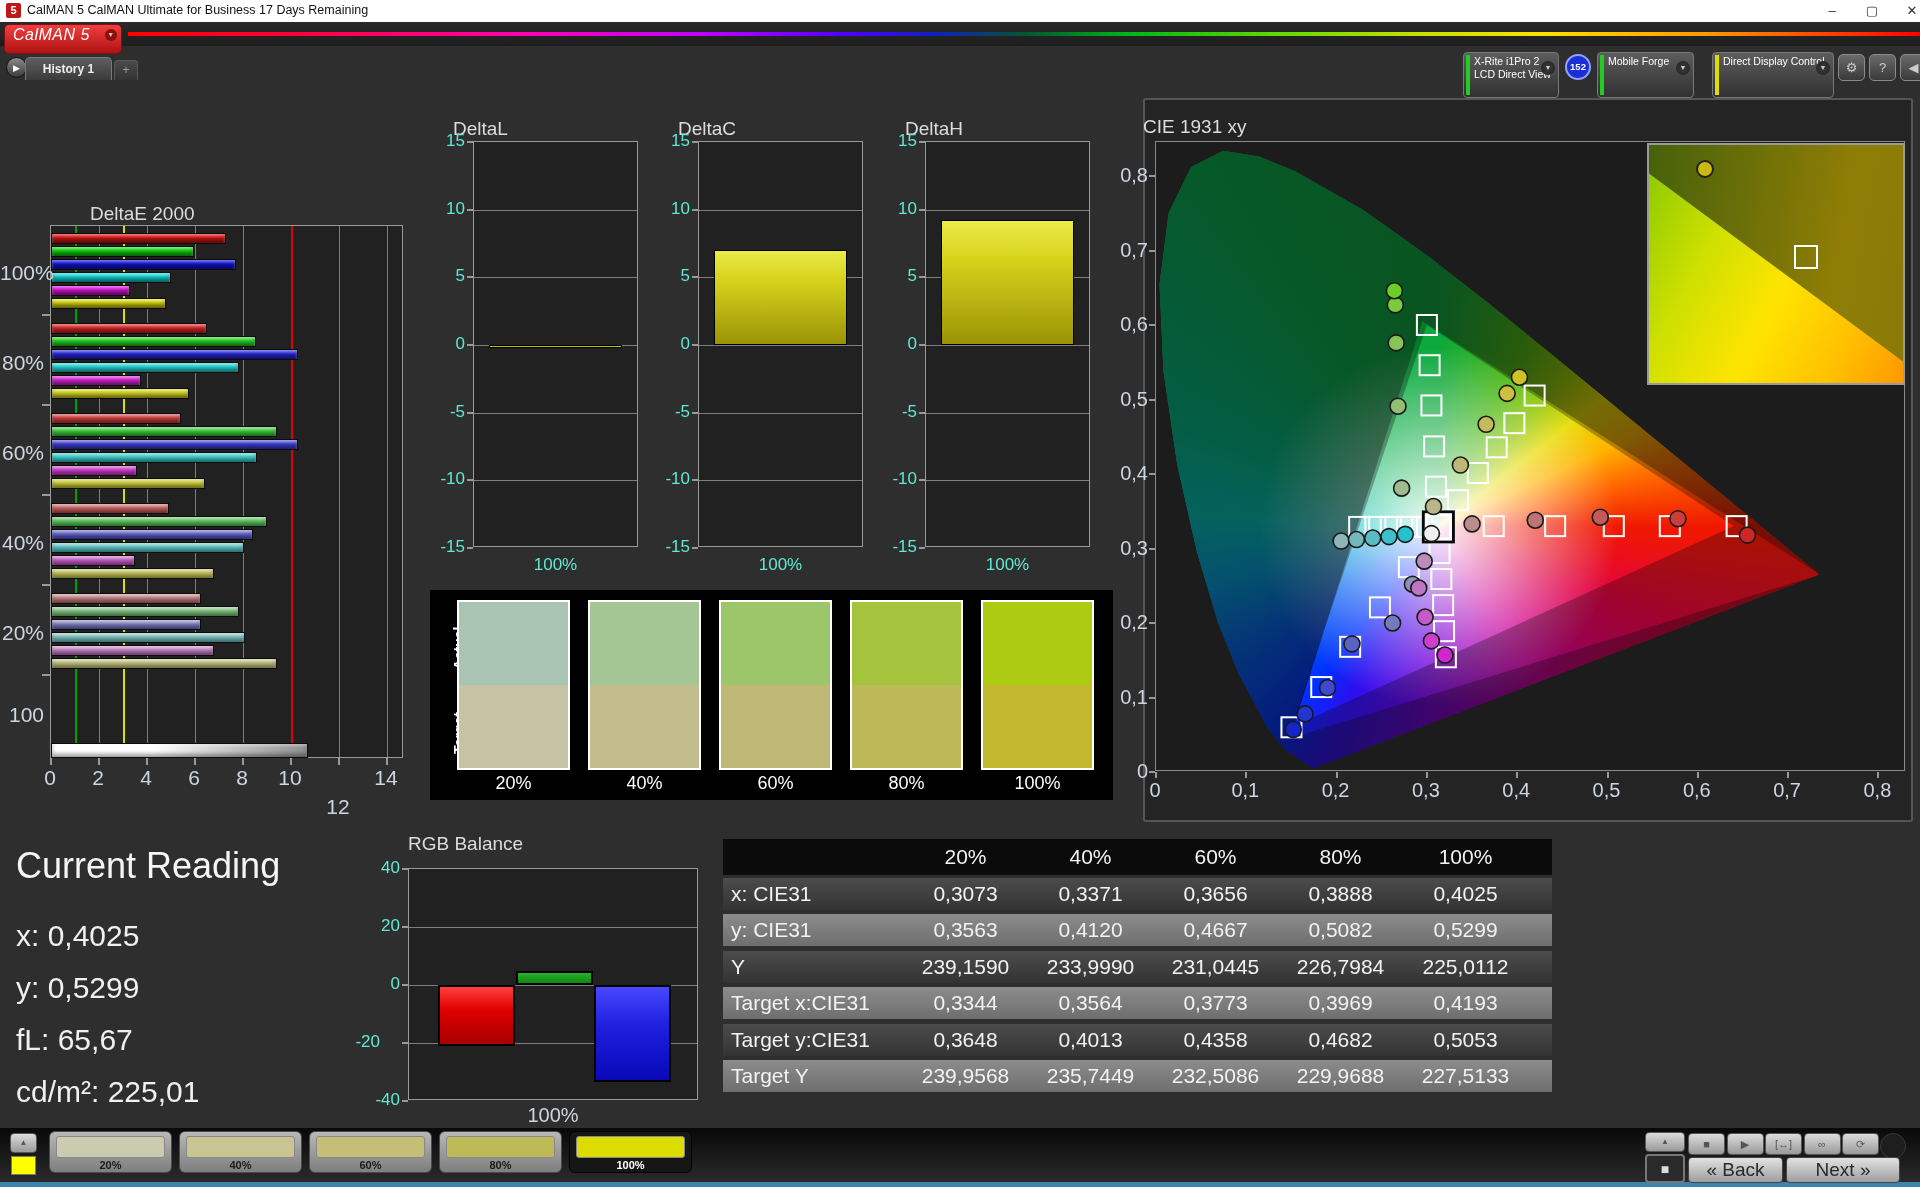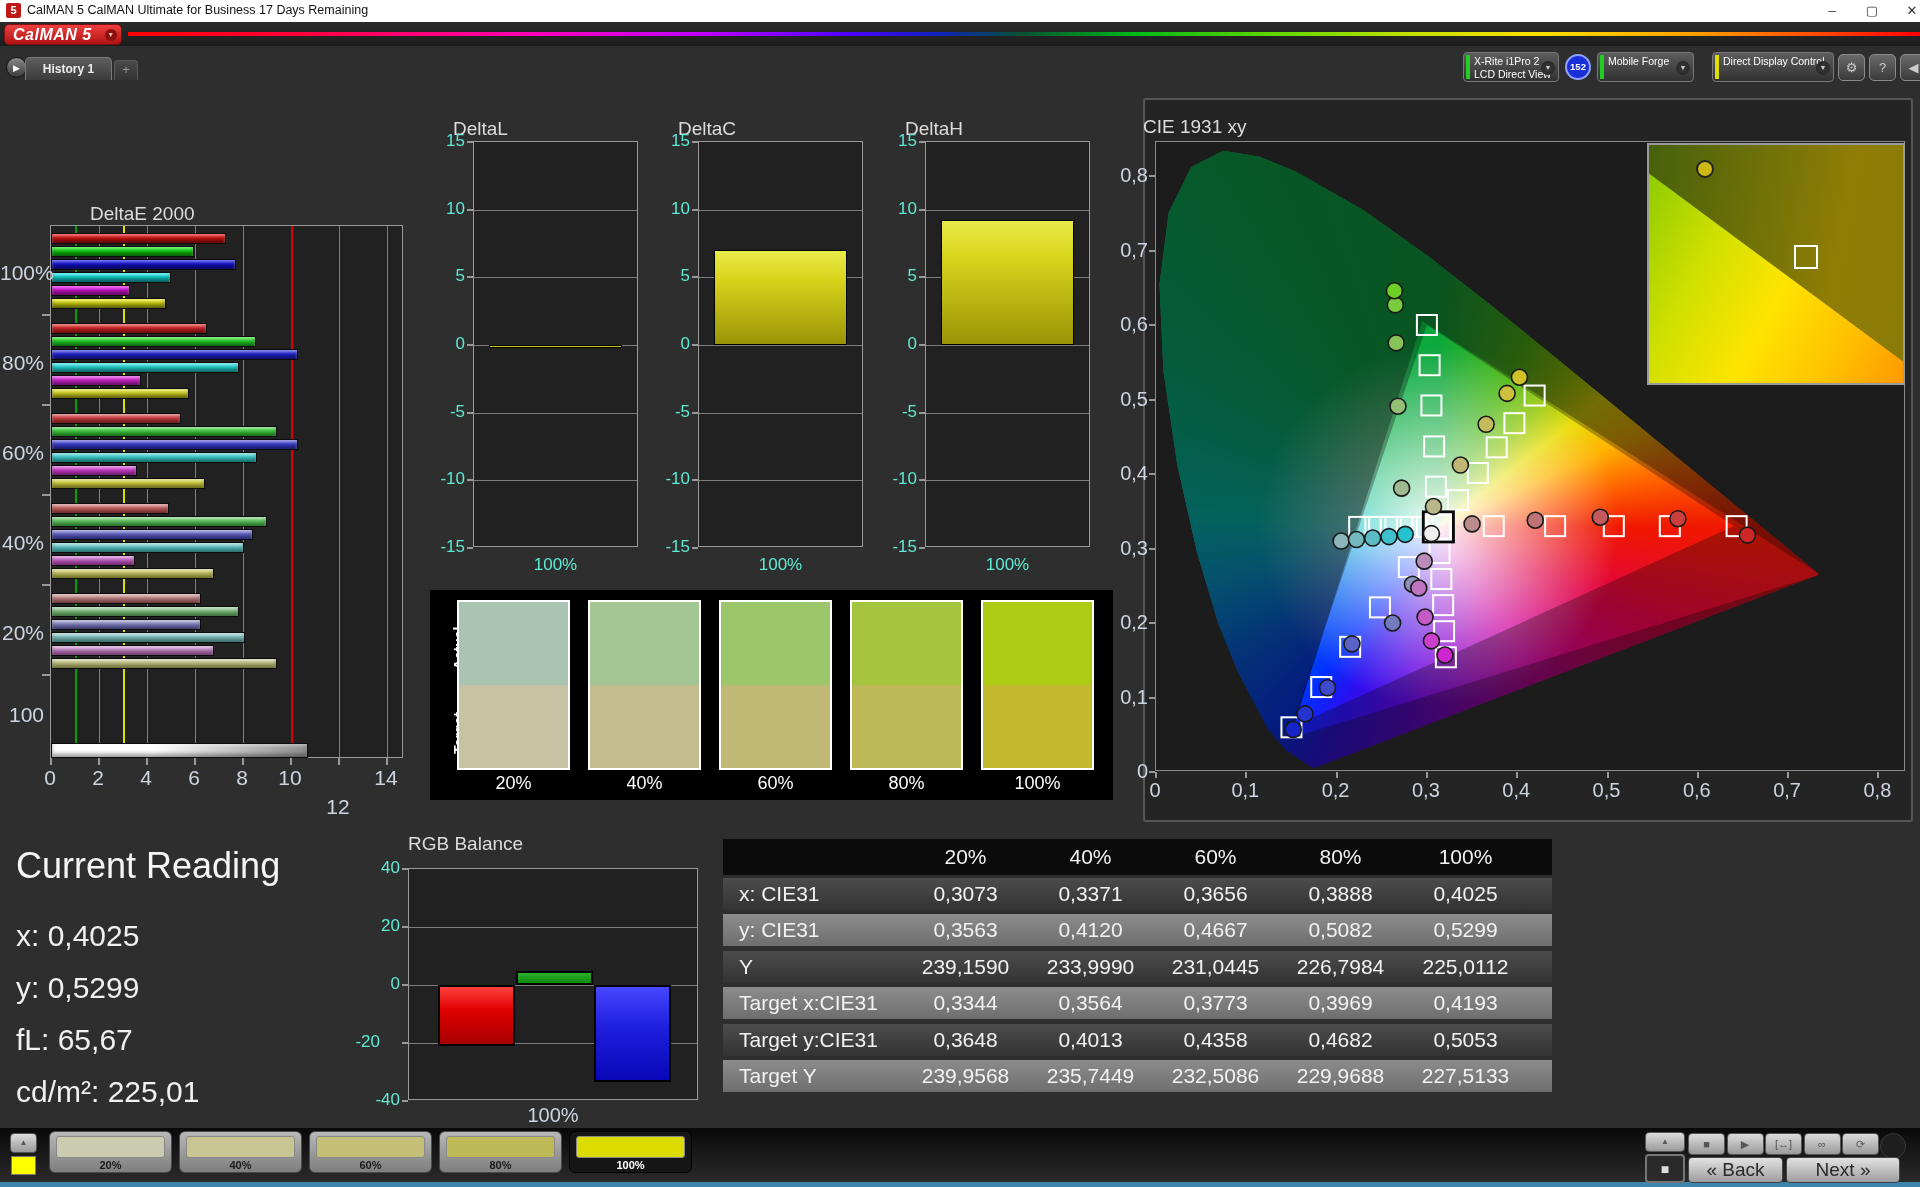--- a/index.html
+++ b/index.html
@@ -6,30 +6,30 @@
 html,body { background:#222; }
 #app { position:relative; width:1920px; height:1187px; background:#2e2e2e; overflow:hidden; font-family:"Liberation Sans", sans-serif; }
 .abs { position:absolute; }
 
 .titlebar { position:absolute; left:0; top:0; width:1920px; height:22px; background:#fff; }
 .appicon { position:absolute; left:6px; top:3px; width:15px; height:15px; background:#c01818; color:#fff; font-size:11px; font-weight:bold; text-align:center; line-height:15px; border-radius:2px; }
 .titletext { position:absolute; left:27px; top:3px; font-size:12.5px; color:#111; }
 .wbtn { position:absolute; top:0; width:40px; height:22px; text-align:center; line-height:22px; font-size:13px; color:#333; }
 
 .logoband { position:absolute; left:0; top:22px; width:1920px; height:24px; background:linear-gradient(180deg,#2a2a2a,#1d1d1d); }
-.logo { position:absolute; left:4px; top:2px; width:118px; height:21px; background:linear-gradient(180deg,#ef4040,#b01212); border:1px solid #7e1010; border-radius:5px; color:#fff; font-style:italic; font-weight:bold; font-size:16px; line-height:19px; padding-left:8px; letter-spacing:0.5px; }
+.logo { position:absolute; left:4px; top:2px; width:118px; height:30px; background:linear-gradient(180deg,#ef4040,#b01212); border:1px solid #7e1010; border-radius:5px; color:#fff; font-style:italic; font-weight:normal; font-size:16px; line-height:19px; padding-left:8px; letter-spacing:0.5px; }
 .logo-arrow { position:absolute; right:4px; top:4px; width:12px; height:12px; background:#8a0f0f; border-radius:50%; color:#f2bcbc; font-size:7px; line-height:12px; text-align:center; font-style:normal; }
 .rainbow { position:absolute; left:128px; top:10px; right:0; height:4px;
   background:linear-gradient(90deg,#ff0000 0%,#ff0040 10%,#ff00b0 22%,#c000ff 32%,#5000ff 40%,#1020c0 45%,#045530 50%,#00b818 56%,#60d800 64%,#c8e000 72%,#ffe000 79%,#ff9800 88%,#ff4000 95%,#ff0000 100%); }
 
 .playcircle { position:absolute; left:6px; top:57px; width:21px; height:21px; border-radius:50%; background:linear-gradient(180deg,#8a8a8a,#3a3a3a); border:1px solid #111; color:#fff; font-size:9px; text-align:center; line-height:21px; }
 .tab { position:absolute; left:25px; top:57px; width:87px; height:23px; background:linear-gradient(180deg,#5e5e5e,#3b3b3b); border:1px solid #7a7a7a; border-bottom:none; border-radius:5px 5px 0 0; color:#eee; font-size:12px; font-weight:bold; text-align:center; line-height:22px; }
 .tabplus { position:absolute; left:114px; top:60px; width:24px; height:20px; background:linear-gradient(180deg,#4a4a4a,#333); border:1px solid #5a5a5a; border-bottom:none; border-radius:4px 4px 0 0; color:#999; font-size:13px; text-align:center; line-height:18px; }
 
-.dd { position:absolute; top:52px; height:30px; background:linear-gradient(180deg,#5c5c5c,#313131); border:1px solid #787878; border-radius:4px; }
+.dd { position:absolute; top:52px; height:46px; background:linear-gradient(180deg,#5c5c5c,#313131); border:1px solid #787878; border-radius:4px; }
 .dd .cbar { position:absolute; left:2px; top:2px; bottom:2px; width:4px; }
 .dd .ddtext { position:absolute; left:10px; top:2px; font-size:10.5px; line-height:12.5px; color:#fff; white-space:pre-line; }
 .dd .ddarrow { position:absolute; right:3px; top:8px; width:14px; height:14px; border-radius:50%; background:radial-gradient(circle,#3a3a3a,#222); color:#ccc; font-size:7px; line-height:14px; text-align:center; }
 .badge { position:absolute; left:1565px; top:54px; width:26px; height:26px; border-radius:50%; background:#1b2fd8; border:2px solid #8fa2ff; color:#fff; font-size:9.5px; font-weight:bold; text-align:center; line-height:22px; }
 .sqbtn { position:absolute; top:54px; width:27px; height:27px; background:linear-gradient(180deg,#6a6a6a,#3a3a3a); border:1px solid #8a8a8a; border-radius:5px; color:#ccc; font-size:13px; text-align:center; line-height:25px; }
 
 .frame { position:absolute; background:#212121; border:1px solid #9a9a9a; }
 .gline-v { position:absolute; width:1px; background:#7d7d7d; }
 .gline-h { position:absolute; height:1px; background:#7d7d7d; }
 .bar-h { position:absolute; border:1px solid #0b0b0b; box-shadow:inset 0 2px 3px rgba(255,255,255,.4), inset 0 -3px 4px rgba(0,0,0,.4); }
@@ -53,21 +53,21 @@
   background:linear-gradient(118deg,#86c800 0%,#cfe000 30%,#ffe400 55%,#ffc000 80%,#ff9800 100%); }
 .cieinset .dim { position:absolute; inset:0; background:linear-gradient(100deg,#46610b,#8f7d05 70%,#8a7a08); clip-path:polygon(0 0,100% 0,100% 91%,0 12%); }
 .insq { position:absolute; left:121px; top:114px; width:24px; height:24px; border:2.5px solid #fff; }
 .incirc { position:absolute; left:48px; top:16px; width:18px; height:18px; border-radius:50%; background:#ccb810; border:2px solid #222; }
 
 .crtitle { position:absolute; left:16px; top:845px; font-size:36px; color:#f5f5f5; }
 .crline { position:absolute; left:16px; font-size:30px; color:#f0f0f0; }
 
 .dtable { position:absolute; left:723px; top:839px; width:829px; }
 .trow { position:absolute; left:0; width:829px; display:flex; color:#f2f2f2; font-size:21px; }
-.trow .c0 { width:180px; padding-left:16px; }
+.trow .c0 { width:180px; padding-left:8px; }
 .trow .cv { width:125px; text-align:center; }
 .trow.hdr { background:#0b0b0b; height:36px; line-height:36px; }
 .trow.dark { background:linear-gradient(180deg,#4c4c4c,#333); height:32px; line-height:32px; }
 .trow.lite { background:linear-gradient(180deg,#8c8c8c,#6e6e6e); height:32px; line-height:32px; }
 
 .bottombar { position:absolute; left:0; top:1128px; width:1920px; height:54px; background:linear-gradient(180deg,#090909,#2a2a2a); }
 .bluestrip { position:absolute; left:0; top:1182px; width:1920px; height:5px; background:#3d84ad; }
 .patchbtn { position:absolute; top:1131px; width:123px; height:42px; background:linear-gradient(180deg,#b8b8b8,#7e7e7e); border:1px solid #4a4a4a; border-radius:6px; }
 .patchbtn .pswatch { position:absolute; left:6px; right:6px; top:4px; height:22px; border-radius:3px; border:1px solid #888; }
 .patchbtn .plabel { position:absolute; left:0; right:0; bottom:1px; text-align:center; font-size:11px; font-weight:bold; color:#1a1a1a; }

